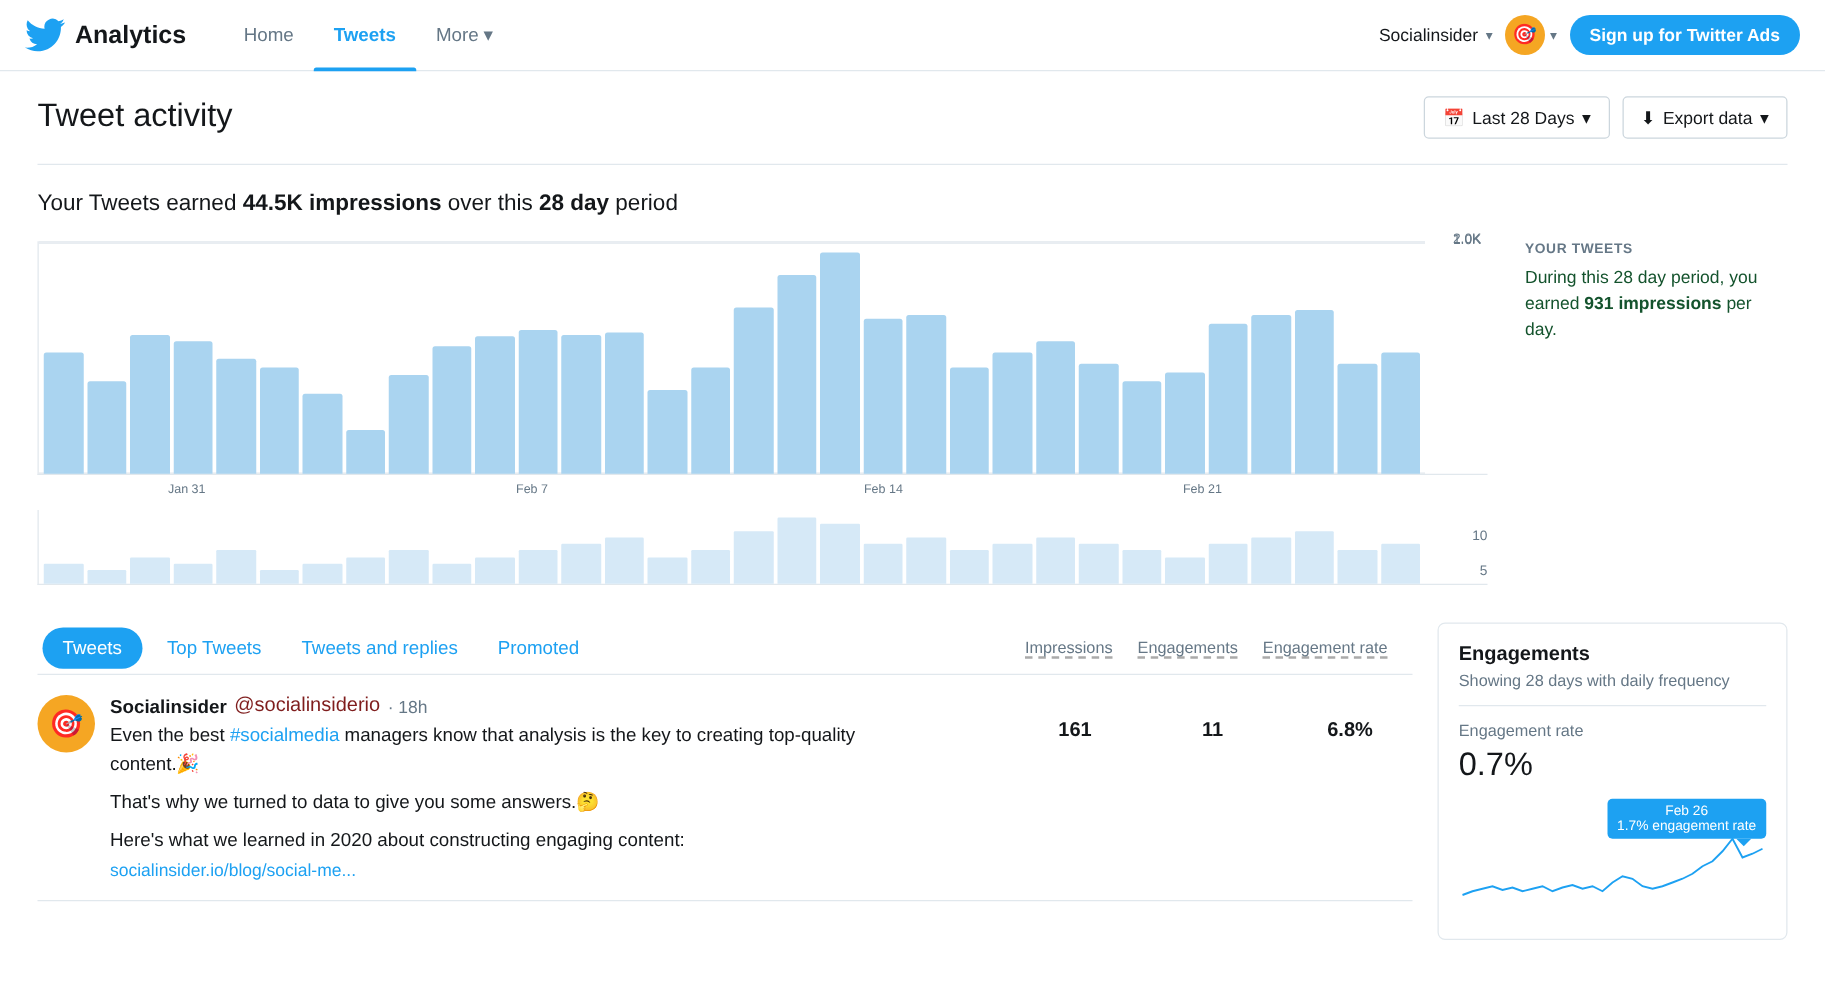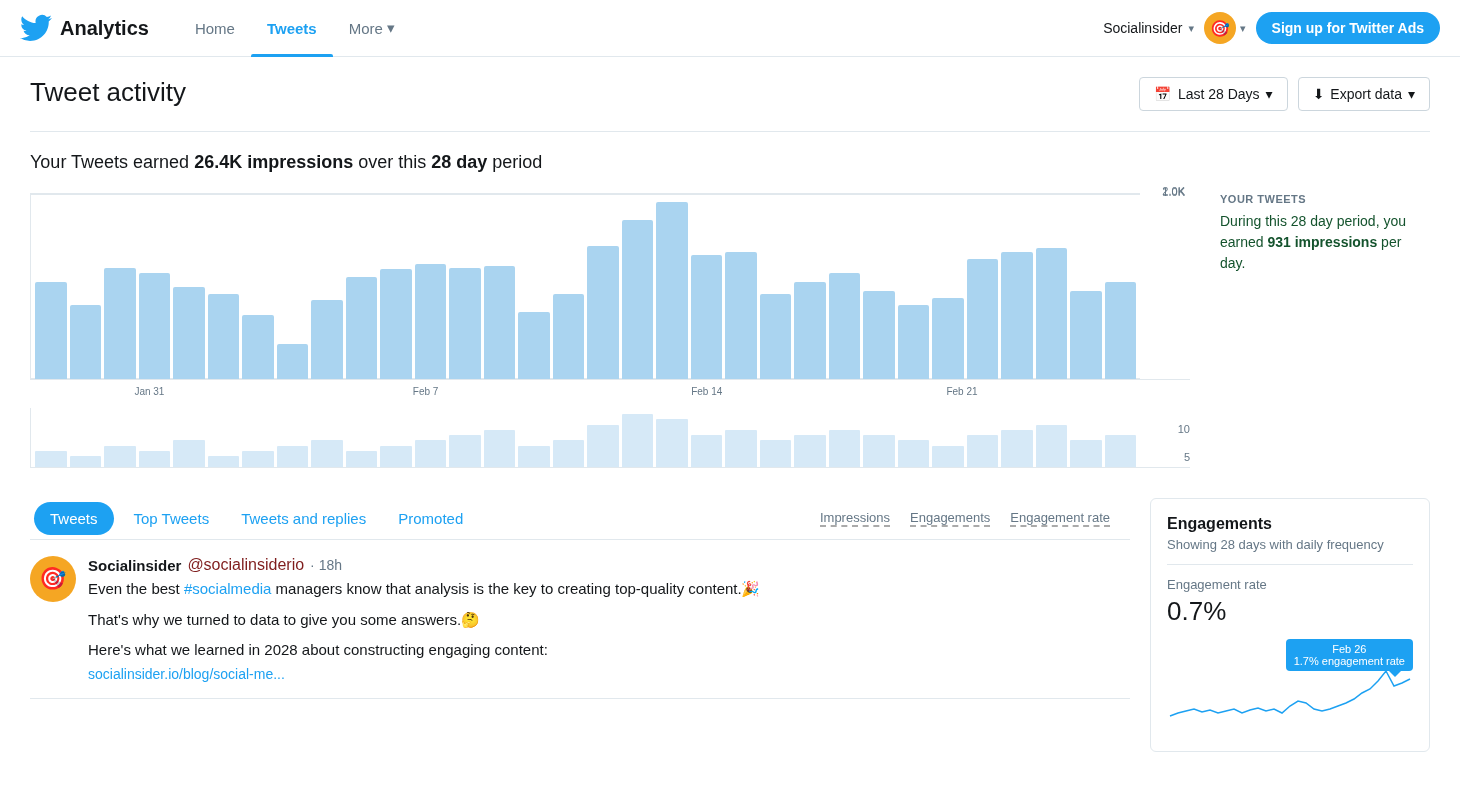--- a/index.html
+++ b/index.html
@@ -467,21 +467,21 @@
       </button>
       <button class="action-btn">
         <span>⬇</span>
         <span>Export data</span>
         <span>▾</span>
       </button>
     </div>
   </div>
 
   <p class="impressions-summary">
-    <span>Your Tweets earned </span><strong>26.4K impressions</strong><span> over this </span><strong>28 day</strong><span> period</span>
+    <span>Your Tweets earned </span><strong>44.5K impressions</strong><span> over this </span><strong>28 day</strong><span> period</span>
   </p>
 
   <div class="chart-section">
     <div class="chart-container">
 
       <div class="chart-bars-area">
         <div class="chart-grid-lines">
           <div class="grid-line">
             <span class="grid-label">2.0K</span>
           </div>
@@ -603,22 +603,33 @@
         <div class="tweet-content">
           <div class="tweet-author-line">
             <span class="tweet-author-name">Socialinsider</span>
             <span class="tweet-author-handle">@socialinsiderio</span>
             <span class="tweet-time">· 18h</span>
           </div>
           <div class="tweet-text">
             <span>Even the best </span><a class="tweet-link">#socialmedia</a><span> managers know that analysis is the key to creating top-quality content.🎉</span>
           </div>
           <div class="tweet-text" style="margin-top:8px;">That's why we turned to data to give you some answers.🤔</div>
-          <div class="tweet-text" style="margin-top:8px;">Here's what we learned in 2028 about constructing engaging content:</div>
+          <div class="tweet-text" style="margin-top:8px;">Here's what we learned in 2020 about constructing engaging content:</div>
           <a class="tweet-link" style="display:block;margin-top:4px;">socialinsider.io/blog/social-me...</a>
+        </div>
+        <div class="tweet-stats">
+          <div class="stat-col">
+            <div class="stat-value">161</div>
+          </div>
+          <div class="stat-col">
+            <div class="stat-value">11</div>
+          </div>
+          <div class="stat-col">
+            <div class="stat-value">6.8%</div>
+          </div>
         </div>
       </div>
     </div>
 
     <div class="right-panel">
       <div class="engagements-card">
         <div class="engagements-title">Engagements</div>
         <div class="engagements-subtitle">Showing 28 days with daily frequency</div>
         <div class="engagement-rate-label">Engagement rate</div>
         <div class="engagement-rate-value">0.7%</div>

